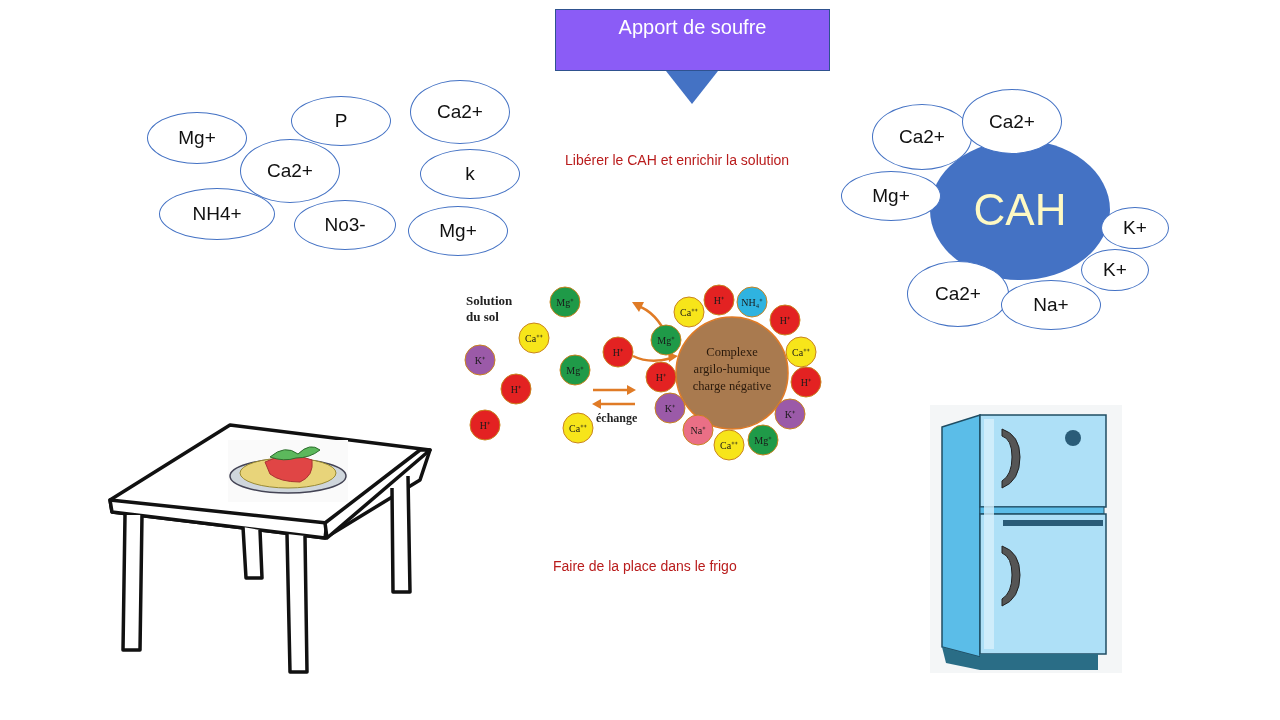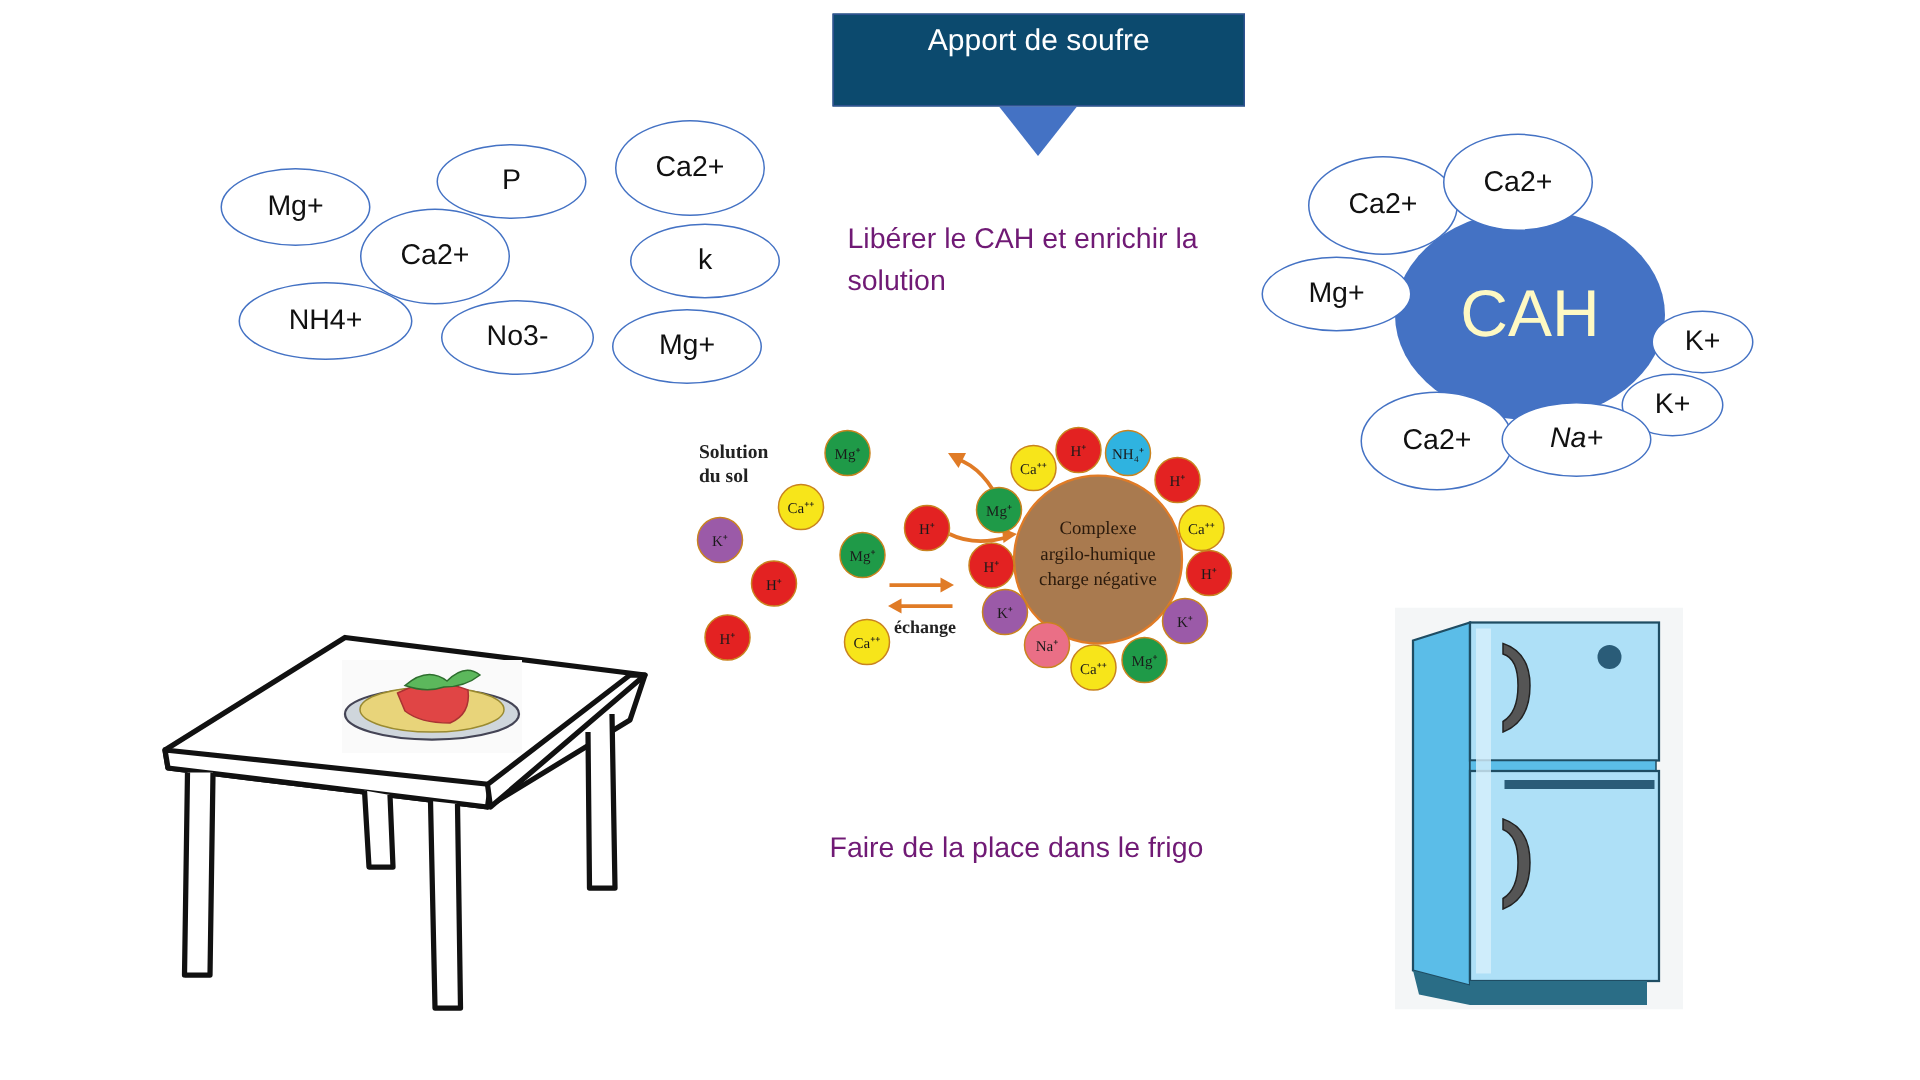--- a/index.html
+++ b/index.html
@@ -1,22 +1,22 @@
 <!DOCTYPE html>
 <html><head>
 <meta charset="utf-8">
 <style>
   html, body { margin:0; padding:0; background:#ffffff; }
   body { width:1280px; height:720px; position:relative; overflow:hidden; font-family:"Liberation Sans", sans-serif; }
   .abs { position:absolute; }
-  .title-box { left:555px; top:9px; width:275px; height:62px; background:#0c4a6e; border:1px solid #2f528f; box-sizing:border-box; color:#fff; font-size:20px; line-height:28px; text-align:center; padding-top:3px; }
+  .title-box { left:555px; top:9px; width:275px; height:62px; background:#8b5cf6; border:1px solid #2f528f; box-sizing:border-box; color:#fff; font-size:20px; line-height:28px; text-align:center; padding-top:3px; }
   .arrow-down { left:666px; top:71px; width:0; height:0; border-left:26px solid transparent; border-right:26px solid transparent; border-top:33px solid #4472c4; }
   .ion { position:absolute; border:1px solid #4472c4; border-radius:50%; background:#fff; display:flex; align-items:center; justify-content:center; font-size:19px; color:#111; box-sizing:border-box; }
   .cah { position:absolute; left:930px; top:140px; width:180px; height:140px; border-radius:50%; background:#4472c4; color:#fef9c3; font-size:44px; display:flex; align-items:center; justify-content:center; }
-  .note { font-size:19px; color:#701a75; line-height:28px; }
+  .note { font-size:14px; color:#b91c1c; line-height:28px; }
   svg text { font-family:"Liberation Serif", serif; }
 </style>
 </head>
 <body>
 
 <div class="abs title-box">
   <div>Apport de soufre</div>
 </div>
 <div class="abs arrow-down"></div>
 
@@ -61,21 +61,21 @@
   </div>
 <div class="ion" style="left:1101px;top:207px;width:68px;height:42px;">
     <span>K+</span>
   </div>
 <div class="ion" style="left:1081px;top:249px;width:68px;height:42px;">
     <span>K+</span>
   </div>
 <div class="ion" style="left:907px;top:261px;width:102px;height:66px;">
     <span>Ca2+</span>
   </div>
-<div class="ion" style="left:1001px;top:268px;width:100px;height:50px;font-style:italic;">
+<div class="ion" style="left:1001px;top:280px;width:100px;height:50px;">
     <span>Na+</span>
   </div>
 
 <svg class="abs" style="left:460px;top:280px;" width="370" height="190">
   <text x="6" y="25" font-size="13" font-weight="bold" fill="#222">Solution</text>
   <text x="6" y="41" font-size="13" font-weight="bold" fill="#222">du sol</text>
 
   <g>
     <line x1="133" y1="110" x2="170" y2="110" stroke="#e07b26" stroke-width="2.5"></line>
     <polygon points="176,110 167,105 167,115" fill="#e07b26"></polygon>

